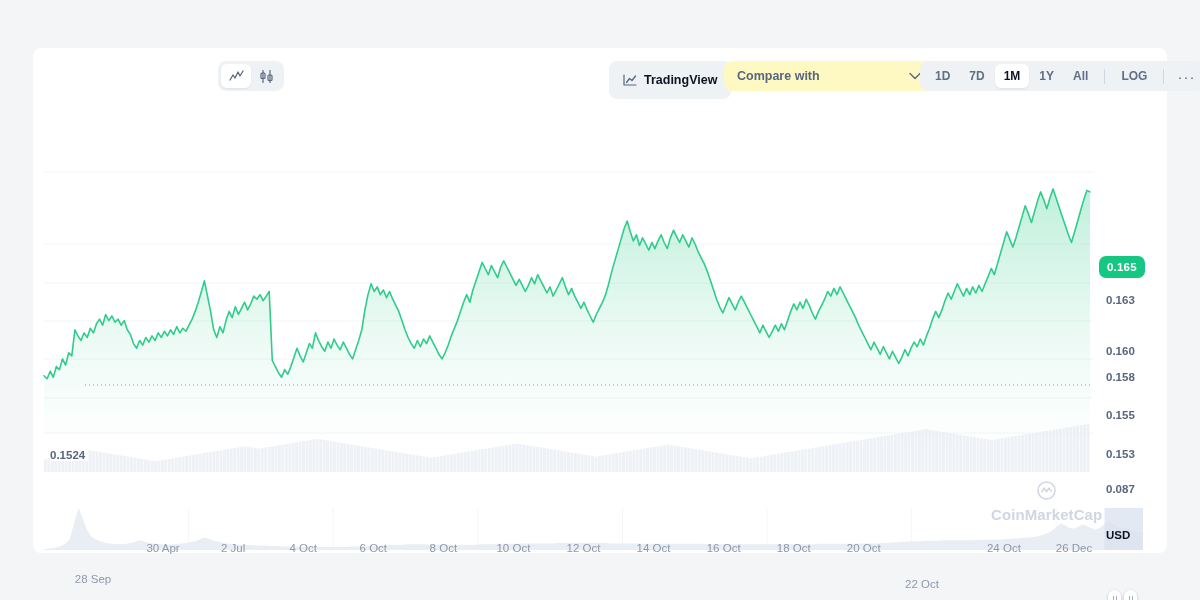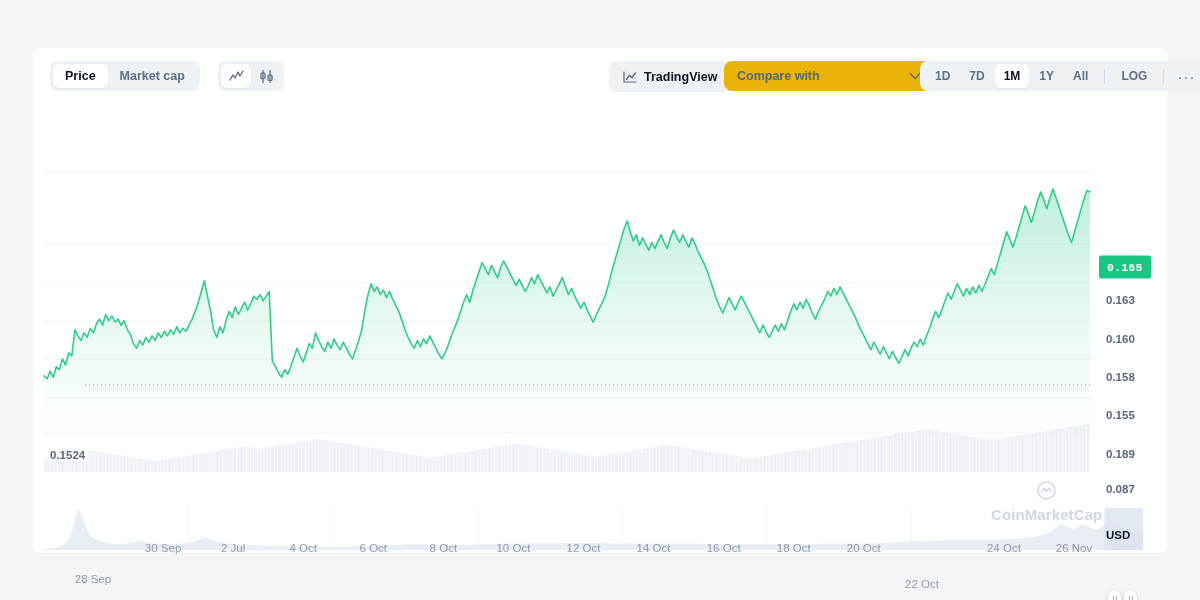--- a/index.html
+++ b/index.html
@@ -46,29 +46,29 @@
   #price-seg { left: 17px; top: 13px; }
   #type-seg  { left: 185px; top: 13px; }
   .icon-btn {
     display: flex; align-items: center; justify-content: center;
     width: 30px; height: 24px; border-radius: 6px; cursor: pointer;
   }
   .icon-btn.active { background:#fff; box-shadow: 0 1px 2px rgba(16,24,40,.07); }
 
   #tv-btn {
     position: absolute; left: 576px; top: 13px;
-    height: 31px; display: flex; align-items: center; gap: 7px;
+    height: 38px; display: flex; align-items: center; gap: 7px;
     background: #eff2f5; border-radius: 8px; padding: 0 14px;
     font-size: 12.5px; font-weight: 600; color: #0d1421;
     cursor: pointer;
   }
   #compare {
     position: absolute; left: 691px; top: 13px;
     width: 210px; height: 30px;
-    background: #eab308; border-radius: 8px;
+    background: #fef9c3; border-radius: 8px;
     display: flex; align-items: center; justify-content: space-between;
     padding: 0 13px;
     font-size: 12.5px; font-weight: 600; color: #58667e;
     cursor: pointer;
   }
   #range-seg {
     position: absolute; left: 887px; top: 13px;
     height: 30px; background: #eff2f5; border-radius: 8px;
     display: flex; align-items: center; padding: 3px 6px; gap: 1px;
   }
@@ -83,23 +83,22 @@
     position:absolute;
     font-size: 11.5px; font-weight: 600; color: #58667e;
     left: 1073px; width: 60px;
     transform: translateY(-50%);
   }
   #price-badge {
     position:absolute; left:1066px; top:163px;
     transform: translateY(-50%);
     background:#16c784; color:#fff;
     font-size:11.5px; font-weight:700;
-    padding:5px 8px; border-radius:2px;
+    padding:5px 8px; border-radius:7px;
     letter-spacing:.2px;
-    font-family:Liberation Mono, monospace;
   }
   #usd-lab {
     position:absolute; left:1073px; top:425px;
     font-size:11.5px; font-weight:700; color:#0d1421;
   }
   #annot {
     position:absolute; left:17px; top:350px;
     transform: translateY(-50%);
     font-size:11.5px; font-weight:600; color:#58667e;
     background:#fff; padding-right:3px;
@@ -126,24 +125,20 @@
   }
   .grip { width:1px; height:7px; background:#a6b0c3; }
 </style>
 </head>
 <body>
 
 <div id="app">
 
   <div class="toolbar">
 
-    <div class="seg" id="price-seg">
-      <div class="seg-btn active">Price</div>
-      <div class="seg-btn">Market cap</div>
-    </div>
 
     <div class="seg" id="type-seg">
       <div class="icon-btn active">
         <svg width="15" height="12" viewBox="0 0 15 12" fill="none" aria-hidden="true">
           <path d="M1 10 L4 5 L6 8 L9 2 L11 6 L14 1" stroke="#58667e" stroke-width="1.3" stroke-linecap="round" stroke-linejoin="round"></path>
         </svg>
       </div>
       <div class="icon-btn">
         <svg width="15" height="13" viewBox="0 0 15 13" fill="none" aria-hidden="true">
           <path d="M4 0.5 V12.5 M11 0.5 V12.5" stroke="#58667e" stroke-width="1.2" stroke-linecap="round"></path>
@@ -520,24 +515,24 @@
           <line x1="734.0263157894738" x2="734.0263157894738" y1="404" y2="446" stroke="#f4f6fa" stroke-width="1"></line>
           <line x1="878.6315789473684" x2="878.6315789473684" y1="404" y2="446" stroke="#f4f6fa" stroke-width="1"></line>
           <line x1="1023.2368421052632" x2="1023.2368421052632" y1="404" y2="446" stroke="#f4f6fa" stroke-width="1"></line>
         </g>
       <path id="nav-path" fill="#e9edf4" d="M11 446 L11.0 445.1 L15.3 444.7 L19.7 444.2 L24.0 443.3 L28.3 442.0 L32.6 439.8 L37.0 434.5 L41.3 418.6 L45.6 404.0 L49.9 415.1 L54.3 426.5 L58.6 432.7 L62.9 435.4 L67.2 437.2 L71.6 438.5 L75.9 439.4 L80.2 439.8 L84.6 440.3 L88.9 440.3 L93.2 439.8 L97.5 438.9 L101.9 438.0 L106.2 436.3 L110.5 437.2 L114.8 438.5 L119.2 439.4 L123.5 439.8 L127.8 440.3 L132.1 440.7 L136.5 440.7 L140.8 440.3 L145.1 439.8 L149.5 439.4 L153.8 438.9 L158.1 438.0 L162.4 437.2 L166.8 435.4 L171.1 433.6 L175.4 434.5 L179.7 436.3 L184.1 437.6 L188.4 438.5 L192.7 439.4 L197.1 439.8 L201.4 440.3 L205.7 440.7 L210.0 440.7 L214.4 441.1 L218.7 441.1 L223.0 441.6 L227.3 441.6 L231.7 441.6 L236.0 442.0 L240.3 442.0 L244.6 442.0 L249.0 442.5 L253.3 442.5 L257.6 442.5 L262.0 442.5 L266.3 442.9 L270.6 442.9 L274.9 442.9 L279.3 442.9 L283.6 442.9 L287.9 442.9 L292.2 442.9 L296.6 442.9 L300.9 442.9 L305.2 442.9 L309.5 442.9 L313.9 442.9 L318.2 442.5 L322.5 442.5 L326.9 442.5 L331.2 442.5 L335.5 442.0 L339.8 442.0 L344.2 442.0 L348.5 441.6 L352.8 441.6 L357.1 441.1 L361.5 441.1 L365.8 440.7 L370.1 440.7 L374.4 440.3 L378.8 440.3 L383.1 440.3 L387.4 440.3 L391.8 440.3 L396.1 440.7 L400.4 440.7 L404.7 440.7 L409.1 440.7 L413.4 440.7 L417.7 440.7 L422.0 440.7 L426.4 440.7 L430.7 440.7 L435.0 440.7 L439.4 440.7 L443.7 440.7 L448.0 440.3 L452.3 440.3 L456.7 440.3 L461.0 440.3 L465.3 439.8 L469.6 439.8 L474.0 439.8 L478.3 439.8 L482.6 439.8 L486.9 439.8 L491.3 439.4 L495.6 439.4 L499.9 439.4 L504.3 439.4 L508.6 439.4 L512.9 439.4 L517.2 439.4 L521.6 439.4 L525.9 438.9 L530.2 438.9 L534.5 438.9 L538.9 438.9 L543.2 438.9 L547.5 438.9 L551.8 438.9 L556.2 438.9 L560.5 438.9 L564.8 438.9 L569.2 438.9 L573.5 438.9 L577.8 439.4 L582.1 439.4 L586.5 439.4 L590.8 439.4 L595.1 439.4 L599.4 439.4 L603.8 439.4 L608.1 439.8 L612.4 439.8 L616.7 439.8 L621.1 439.8 L625.4 439.8 L629.7 439.8 L634.1 439.8 L638.4 439.8 L642.7 439.8 L647.0 439.8 L651.4 439.8 L655.7 439.8 L660.0 439.8 L664.3 439.8 L668.7 439.8 L673.0 440.3 L677.3 440.3 L681.6 440.3 L686.0 440.3 L690.3 440.3 L694.6 440.3 L699.0 440.3 L703.3 440.3 L707.6 440.3 L711.9 440.3 L716.3 440.3 L720.6 440.3 L724.9 440.3 L729.2 440.3 L733.6 440.3 L737.9 440.3 L742.2 440.3 L746.6 440.3 L750.9 440.3 L755.2 440.3 L759.5 440.3 L763.9 440.3 L768.2 440.3 L772.5 440.3 L776.8 440.3 L781.2 440.3 L785.5 439.8 L789.8 439.8 L794.1 439.8 L798.5 439.8 L802.8 439.8 L807.1 439.8 L811.5 439.8 L815.8 439.8 L820.1 439.8 L824.4 439.8 L828.8 439.4 L833.1 439.4 L837.4 439.4 L841.7 439.4 L846.1 439.4 L850.4 438.9 L854.7 438.9 L859.0 438.5 L863.4 438.5 L867.7 438.0 L872.0 438.0 L876.4 437.6 L880.7 437.6 L885.0 437.2 L889.3 437.2 L893.7 436.7 L898.0 436.7 L902.3 436.7 L906.6 436.7 L911.0 436.3 L915.3 436.3 L919.6 436.3 L923.9 436.3 L928.3 436.3 L932.6 436.3 L936.9 436.3 L941.3 436.3 L945.6 435.8 L949.9 435.8 L954.2 435.8 L958.6 435.8 L962.9 435.4 L967.2 435.4 L971.5 434.9 L975.9 434.9 L980.2 434.5 L984.5 434.5 L988.9 434.1 L993.2 433.6 L997.5 433.2 L1001.8 432.7 L1006.2 431.9 L1010.5 430.5 L1014.8 429.2 L1019.1 426.5 L1023.5 423.0 L1027.8 419.5 L1032.1 421.2 L1036.4 423.9 L1040.8 424.8 L1045.1 423.0 L1049.4 420.4 L1053.8 422.1 L1058.1 423.9 L1062.4 425.7 L1066.7 423.9 L1071.1 420.4 L1075.4 417.7 L1079.7 419.5 L1084.0 421.7 L1088.4 423.9 L1092.7 424.8 L1097.0 425.7 L1101.3 426.5 L1105.7 427.4 L1110.0 428.3 L1110 446 Z"></path>
       <rect id="nav-sel" fill="#d9e1ef" opacity="0.75" x="1071.5" y="404" width="38.5" height="42"></rect>
     </svg>
 
     <div id="price-badge">0.165</div>
     <div class="ylab" style="top:196px">0.163</div>
-    <div class="ylab" style="top:235px">0.160</div>
+    <div class="ylab" style="top:247px">0.160</div>
     <div class="ylab" style="top:273px">0.158</div>
     <div class="ylab" style="top:311px">0.155</div>
-    <div class="ylab" style="top:350px">0.189</div>
+    <div class="ylab" style="top:350px">0.153</div>
     <div class="ylab" style="top:385px">0.087</div>
     <div id="usd-lab">USD</div>
 
     <div id="annot" style="top: 336.971px; margin-top: 14px;">0.1524</div>
 
     <div id="watermark">
       <span>
         <svg width="19" height="19" viewBox="0 0 20 20" fill="none" aria-hidden="true">
           <circle cx="10" cy="10" r="9" stroke="#cfd6e4" stroke-width="1.6"></circle>
           <path d="M5 11.5 L7.5 7.5 L10 11 L12.5 7.5 L15 10.5" stroke="#cfd6e4" stroke-width="1.6" stroke-linecap="round" stroke-linejoin="round"></path>
@@ -552,30 +547,30 @@
         <div class="grip"></div>
       </div>
       <div class="handle">
         <div class="grip"></div>
         <div class="grip"></div>
       </div>
     </div>
 
     <div id="x-axis">
         <div class="xlab" style="left: 60px; margin-top: 31px;">28 Sep</div>
-        <div class="xlab" style="left: 130.071px;">30 Sep</div>
+        <div class="xlab" style="left: 130.071px;">30 Apr</div>
         <div class="xlab" style="left: 200.143px;">2 Jul</div>
         <div class="xlab" style="left: 270.214px;">4 Oct</div>
         <div class="xlab" style="left: 340.286px;">6 Oct</div>
         <div class="xlab" style="left: 410.357px;">8 Oct</div>
         <div class="xlab" style="left: 480.429px;">10 Oct</div>
         <div class="xlab" style="left: 550.5px;">12 Oct</div>
         <div class="xlab" style="left: 620.571px;">14 Oct</div>
         <div class="xlab" style="left: 690.643px;">16 Oct</div>
         <div class="xlab" style="left: 760.714px;">18 Oct</div>
         <div class="xlab" style="left: 830.786px;">20 Oct</div>
         <div class="xlab" style="left: 889px; margin-top: 36px;">22 Oct</div>
         <div class="xlab" style="left: 970.929px;">24 Oct</div>
-        <div class="xlab" style="left: 1041px;">26 Nov</div>
+        <div class="xlab" style="left: 1041px;">26 Dec</div>
       </div>
     <div id="nav-axis"></div>
   </div>
 </div>
 
 </body></html>

